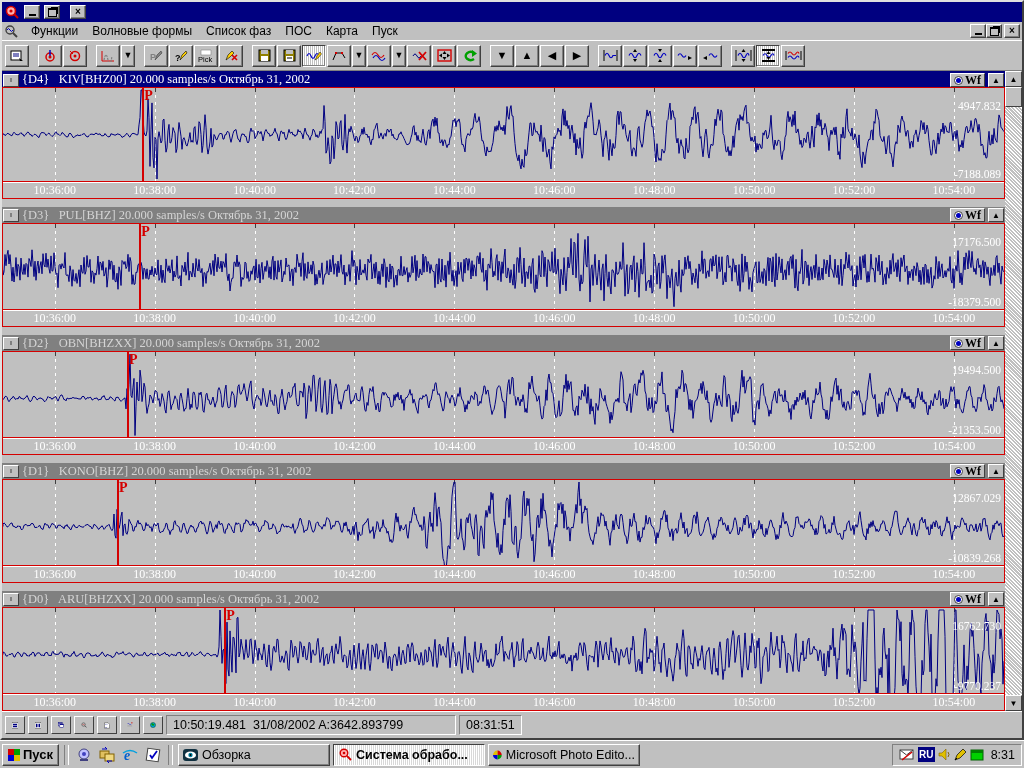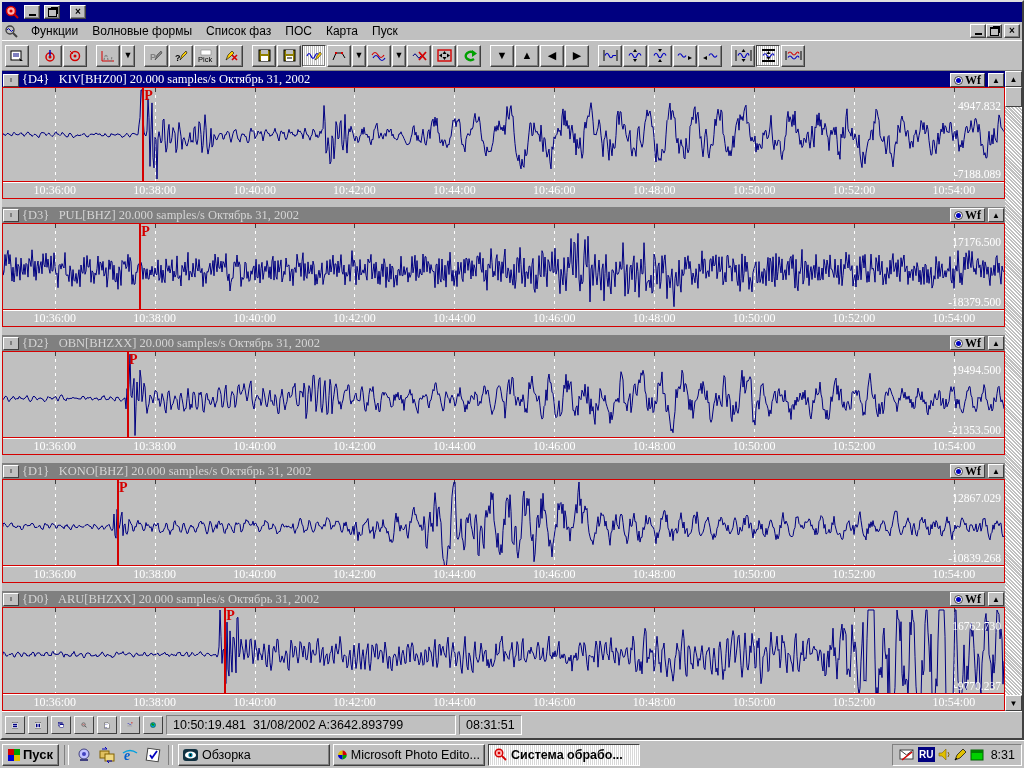--- a/index.html
+++ b/index.html
@@ -762,37 +762,37 @@
   <span class="tsep"></span>
   <button class="taskbtn">
     <svg width="15" height="14" viewBox="0 0 15 14">
         <rect x="0" y="1" width="15" height="12" rx="3" fill="#103040"></rect>
         <ellipse cx="7.5" cy="7" rx="5.5" ry="3.6" fill="#fff"></ellipse>
         <circle cx="7.5" cy="7" r="2.2" fill="#0080a0"></circle>
         <circle cx="7.5" cy="7" r="0.9" fill="#000"></circle>
       </svg>
     <span>Обзорка</span>
   </button>
+  <button class="taskbtn pressed">
+    <svg width="14" height="14" viewBox="0 0 14 14">
+        <circle cx="6" cy="5" r="3.8" fill="#ffb0b0" stroke="#d40000" stroke-width="1.4"></circle>
+        <line x1="9" y1="8" x2="13" y2="12" stroke="#d40000" stroke-width="1.8"></line>
+        <circle cx="6" cy="5" r="1.3" fill="#d40000"></circle>
+      </svg>
+    <span>Система обрабо...</span>
+  </button>
   <button class="taskbtn">
     <svg width="14" height="14" viewBox="0 0 14 14">
         <path d="M7 7 L7 0 A7 7 0 0 1 14 7 Z" fill="#d40000"></path>
         <path d="M7 7 L14 7 A7 7 0 0 1 7 14 Z" fill="#00a000"></path>
         <path d="M7 7 L7 14 A7 7 0 0 1 0 7 Z" fill="#0000d4"></path>
         <path d="M7 7 L0 7 A7 7 0 0 1 7 0 Z" fill="#e0c000"></path>
       </svg>
     <span>Microsoft Photo Edito...</span>
   </button>
-  <button class="taskbtn pressed">
-    <svg width="14" height="14" viewBox="0 0 14 14">
-        <circle cx="6" cy="5" r="3.8" fill="#ffb0b0" stroke="#d40000" stroke-width="1.4"></circle>
-        <line x1="9" y1="8" x2="13" y2="12" stroke="#d40000" stroke-width="1.8"></line>
-        <circle cx="6" cy="5" r="1.3" fill="#d40000"></circle>
-      </svg>
-    <span>Система обрабо...</span>
-  </button>
   <span class="tbar-space"></span>
   <span class="tray">
     <span>
       <svg width="16" height="13" viewBox="0 0 16 13">
           <rect x="1" y="2" width="13" height="9" fill="#fff" stroke="#404040"></rect>
           <path d="M1 2 L7.5 7 L14 2" fill="none" stroke="#404040"></path>
           <line x1="3" y1="12" x2="13" y2="4" stroke="#d40000" stroke-width="1.6"></line>
         </svg>
     </span>
     <span class="lang">RU</span>

